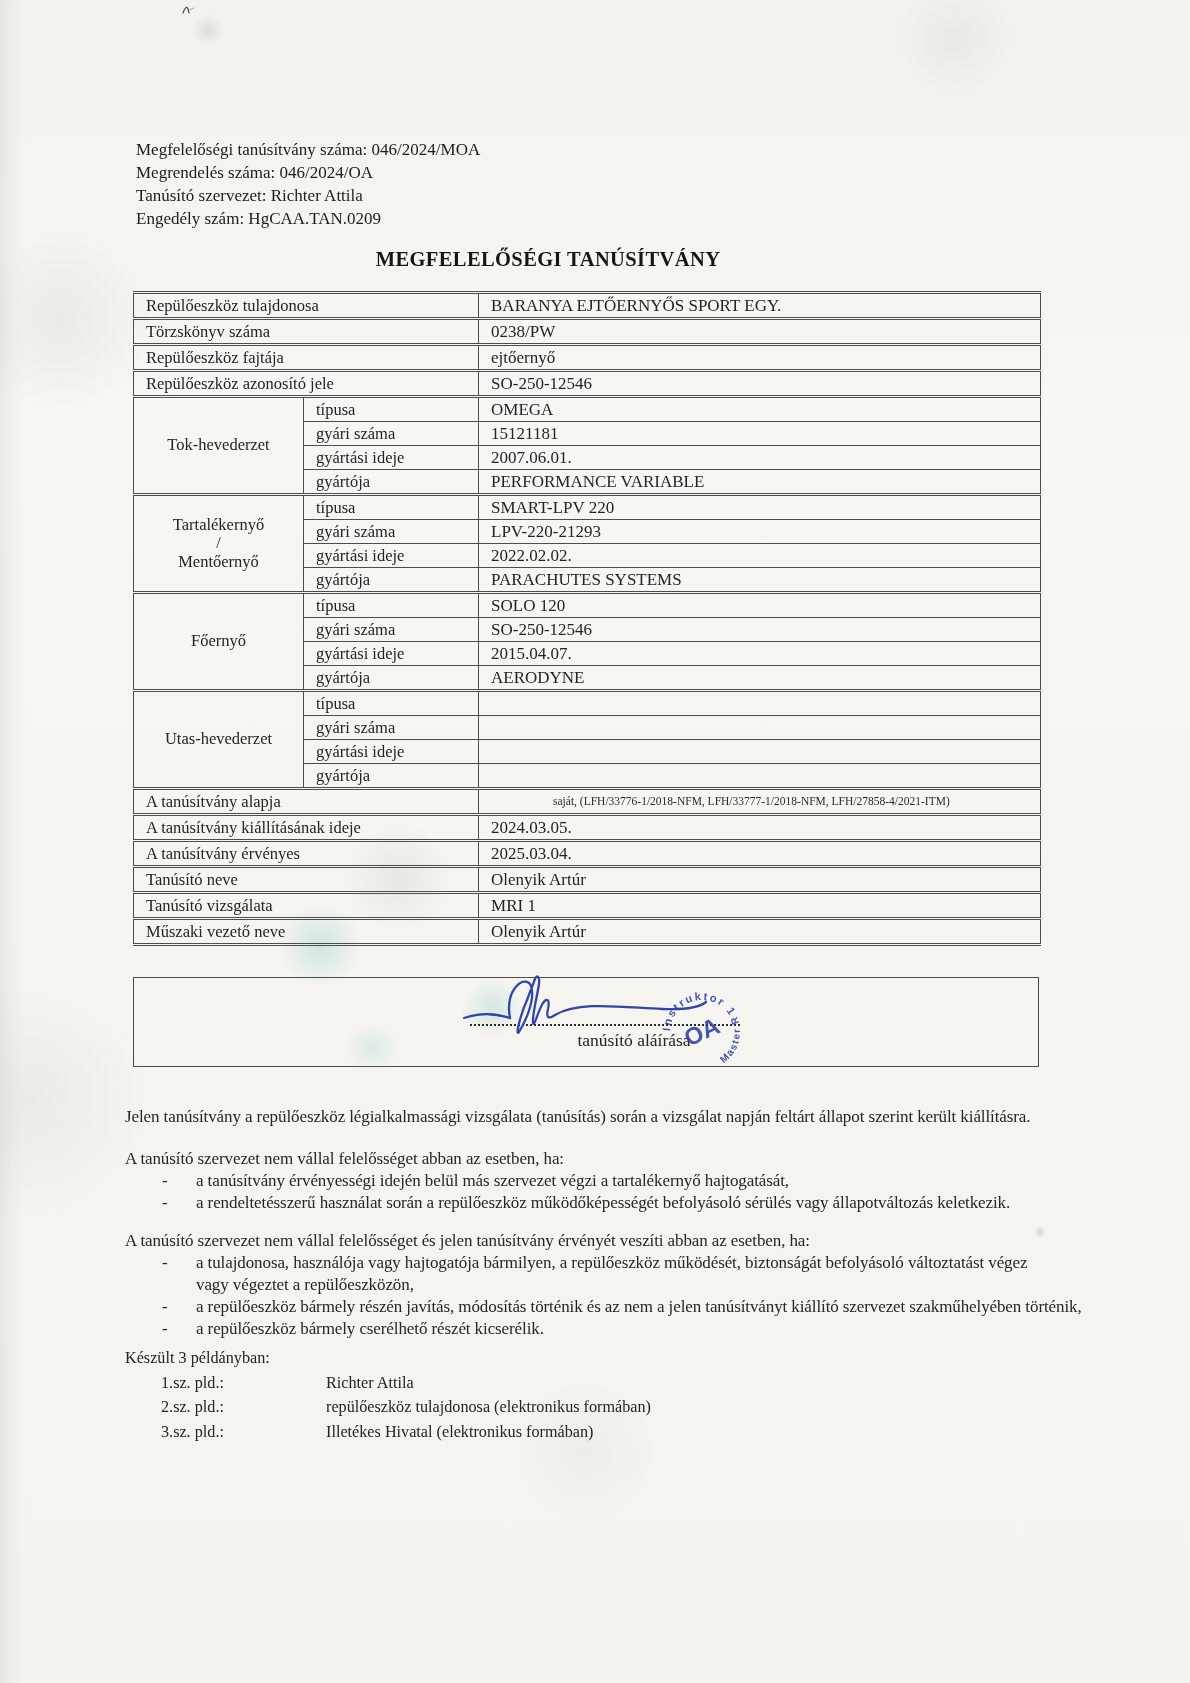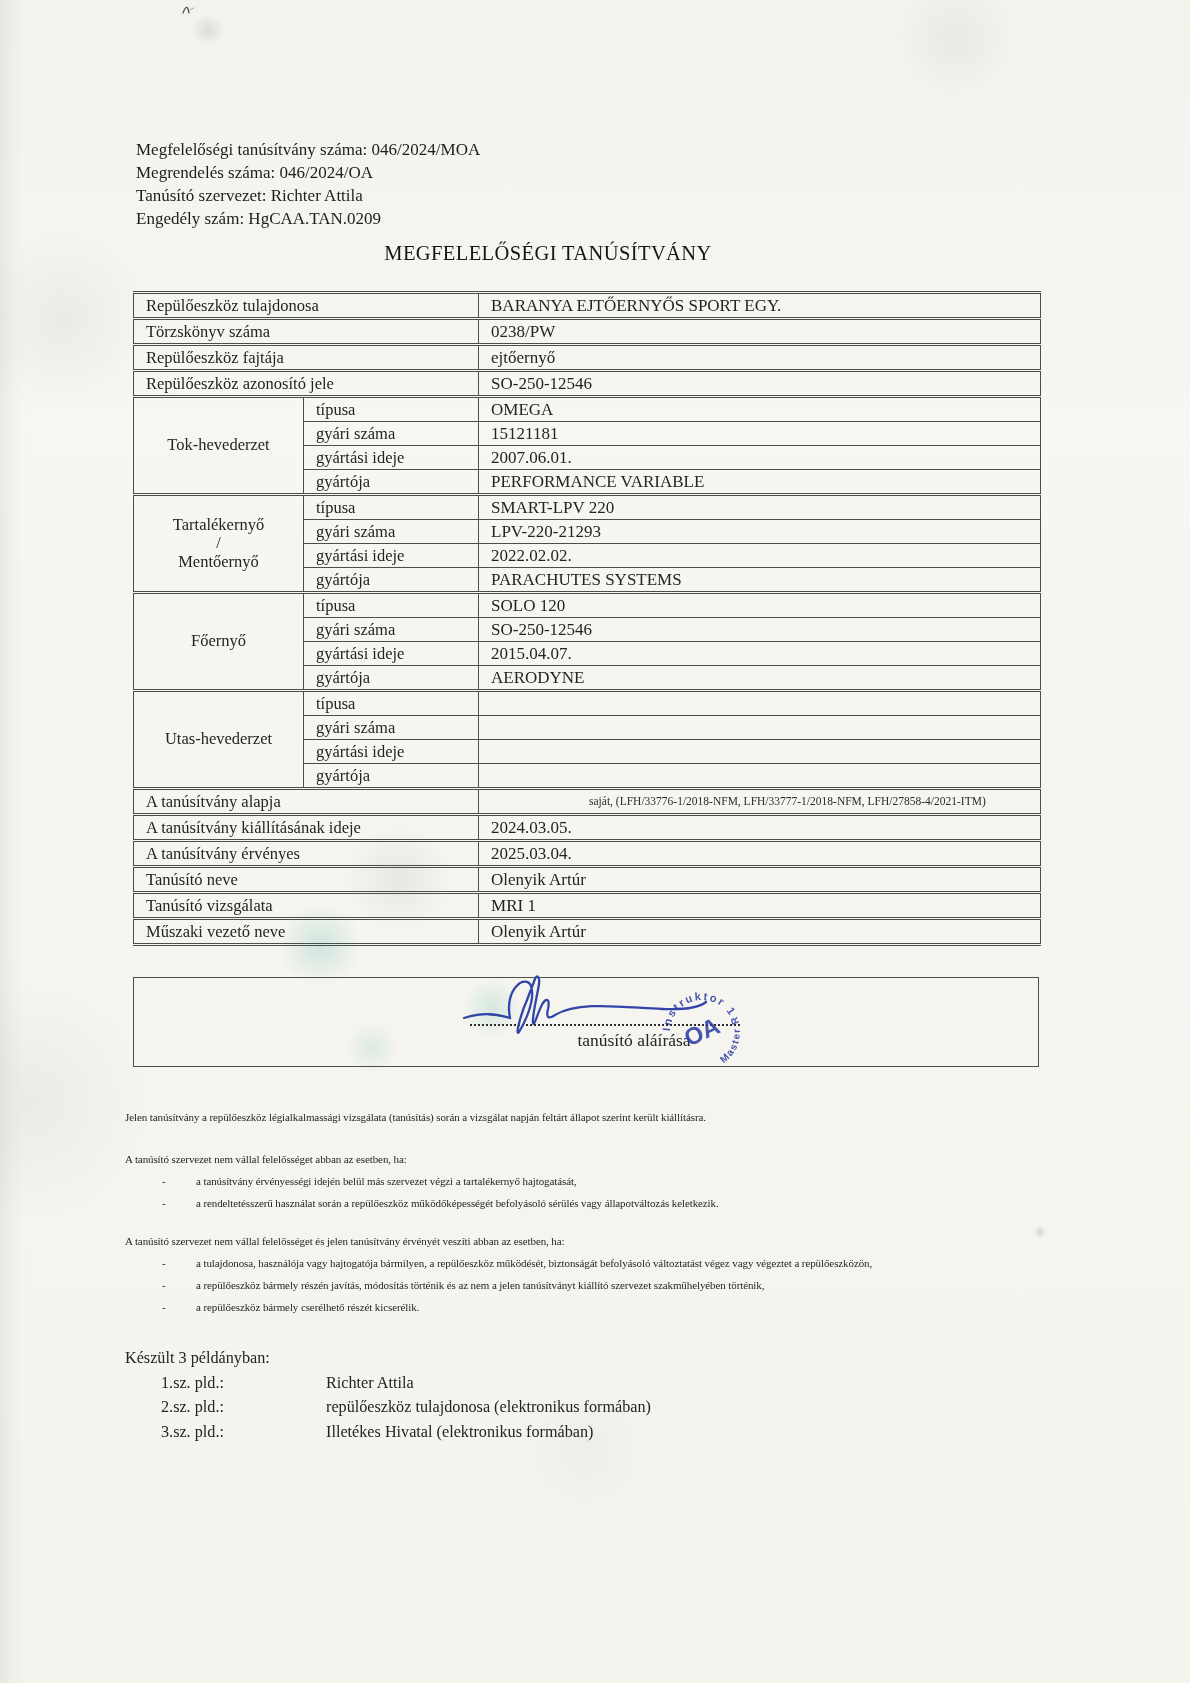--- a/index.html
+++ b/index.html
@@ -24,50 +24,50 @@
       radial-gradient(circle at 208px 30px, rgba(120,120,115,0.18), transparent 16px),
       radial-gradient(circle at 62px 320px, rgba(110,110,105,0.08), transparent 90px),
       radial-gradient(circle at 30px 1100px, rgba(110,110,105,0.07), transparent 120px),
       radial-gradient(circle at 1040px 1232px, rgba(90,90,85,0.22), transparent 6px),
       radial-gradient(circle at 955px 40px, rgba(120,120,115,0.08), transparent 60px),
       radial-gradient(circle at 585px 1450px, rgba(120,120,115,0.05), transparent 70px);
   }
   .pen-mark{position:absolute;left:181px;top:4px;width:14px;height:12px;pointer-events:none;}
   .header-block{position:absolute;left:136px;top:138px;font-size:17px;line-height:23px;color:#1d1d1d;}
   .doc-title{
-    position:absolute;left:0;top:242px;width:1096px;text-align:center;
-    font-size:20.5px;font-weight:normal;letter-spacing:0.4px;color:#161616;
+    position:absolute;left:0;top:248px;width:1096px;text-align:center;
+    font-size:20.5px;font-weight:bold;letter-spacing:0.4px;color:#161616;
   }
   table.cert{
     position:absolute;left:133px;top:291px;
     border-collapse:collapse;table-layout:fixed;width:907px;
     font-size:16.5px;color:#242424;
   }
   table.cert td{
     border:1.4px solid #4d4d4b;
     height:23px;padding:0 4px 0 12px;vertical-align:middle;line-height:1.05;
     overflow:hidden;white-space:nowrap;
   }
   table.cert td.maj{border-top:3px double #4d4d4b;}
   table.cert tr.last td{border-bottom:3px double #4d4d4b;}
   table.cert td.sec{
     text-align:center;padding:0 2px;line-height:1.1;white-space:normal;
   }
   table.cert td.sub{border-top:1px solid #62625f;}
   table.cert td.val{font-size:17px;}
-  table.cert td.small-val{font-size:11.5px;padding-left:110px;color:#2b2b2b;}
+  table.cert td.small-val{font-size:11.5px;padding-left:74px;color:#2b2b2b;}
   .sig-box{
     position:absolute;left:133px;top:977px;width:904px;height:88px;
     border:1.4px solid #4d4d4b;background:transparent;
   }
   .sig-ink{position:absolute;left:300px;top:-12px;width:320px;height:78px;}
   .sig-line{position:absolute;left:336px;top:46px;width:270px;border-bottom:2.5px dotted #2a2a2a;}
   .sig-caption{position:absolute;left:300px;top:52px;width:400px;text-align:center;font-size:17.5px;color:#242424;}
   .stamp{position:absolute;left:520px;top:6px;width:96px;height:96px;opacity:0.88;}
-  .note{position:absolute;left:125px;font-size:11px;letter-spacing:-0.1px;color:#262626;line-height:22px;}
+  .note{position:absolute;left:125px;font-size:17px;letter-spacing:-0.1px;color:#262626;line-height:22px;}
   .nowrap{white-space:nowrap;}
   .bullet-row{display:flex;}
   .bullet-dash{width:34px;padding-left:37px;flex:none;}
   .bullet-text{width:868px;}
   .copies{position:absolute;left:125px;top:1346px;font-size:16.2px;color:#242424;line-height:24.5px;}
   .copy-row{display:flex;}
   .copy-num{width:165px;flex:none;margin-left:36px;}
 </style>
 </head>
 <body>

